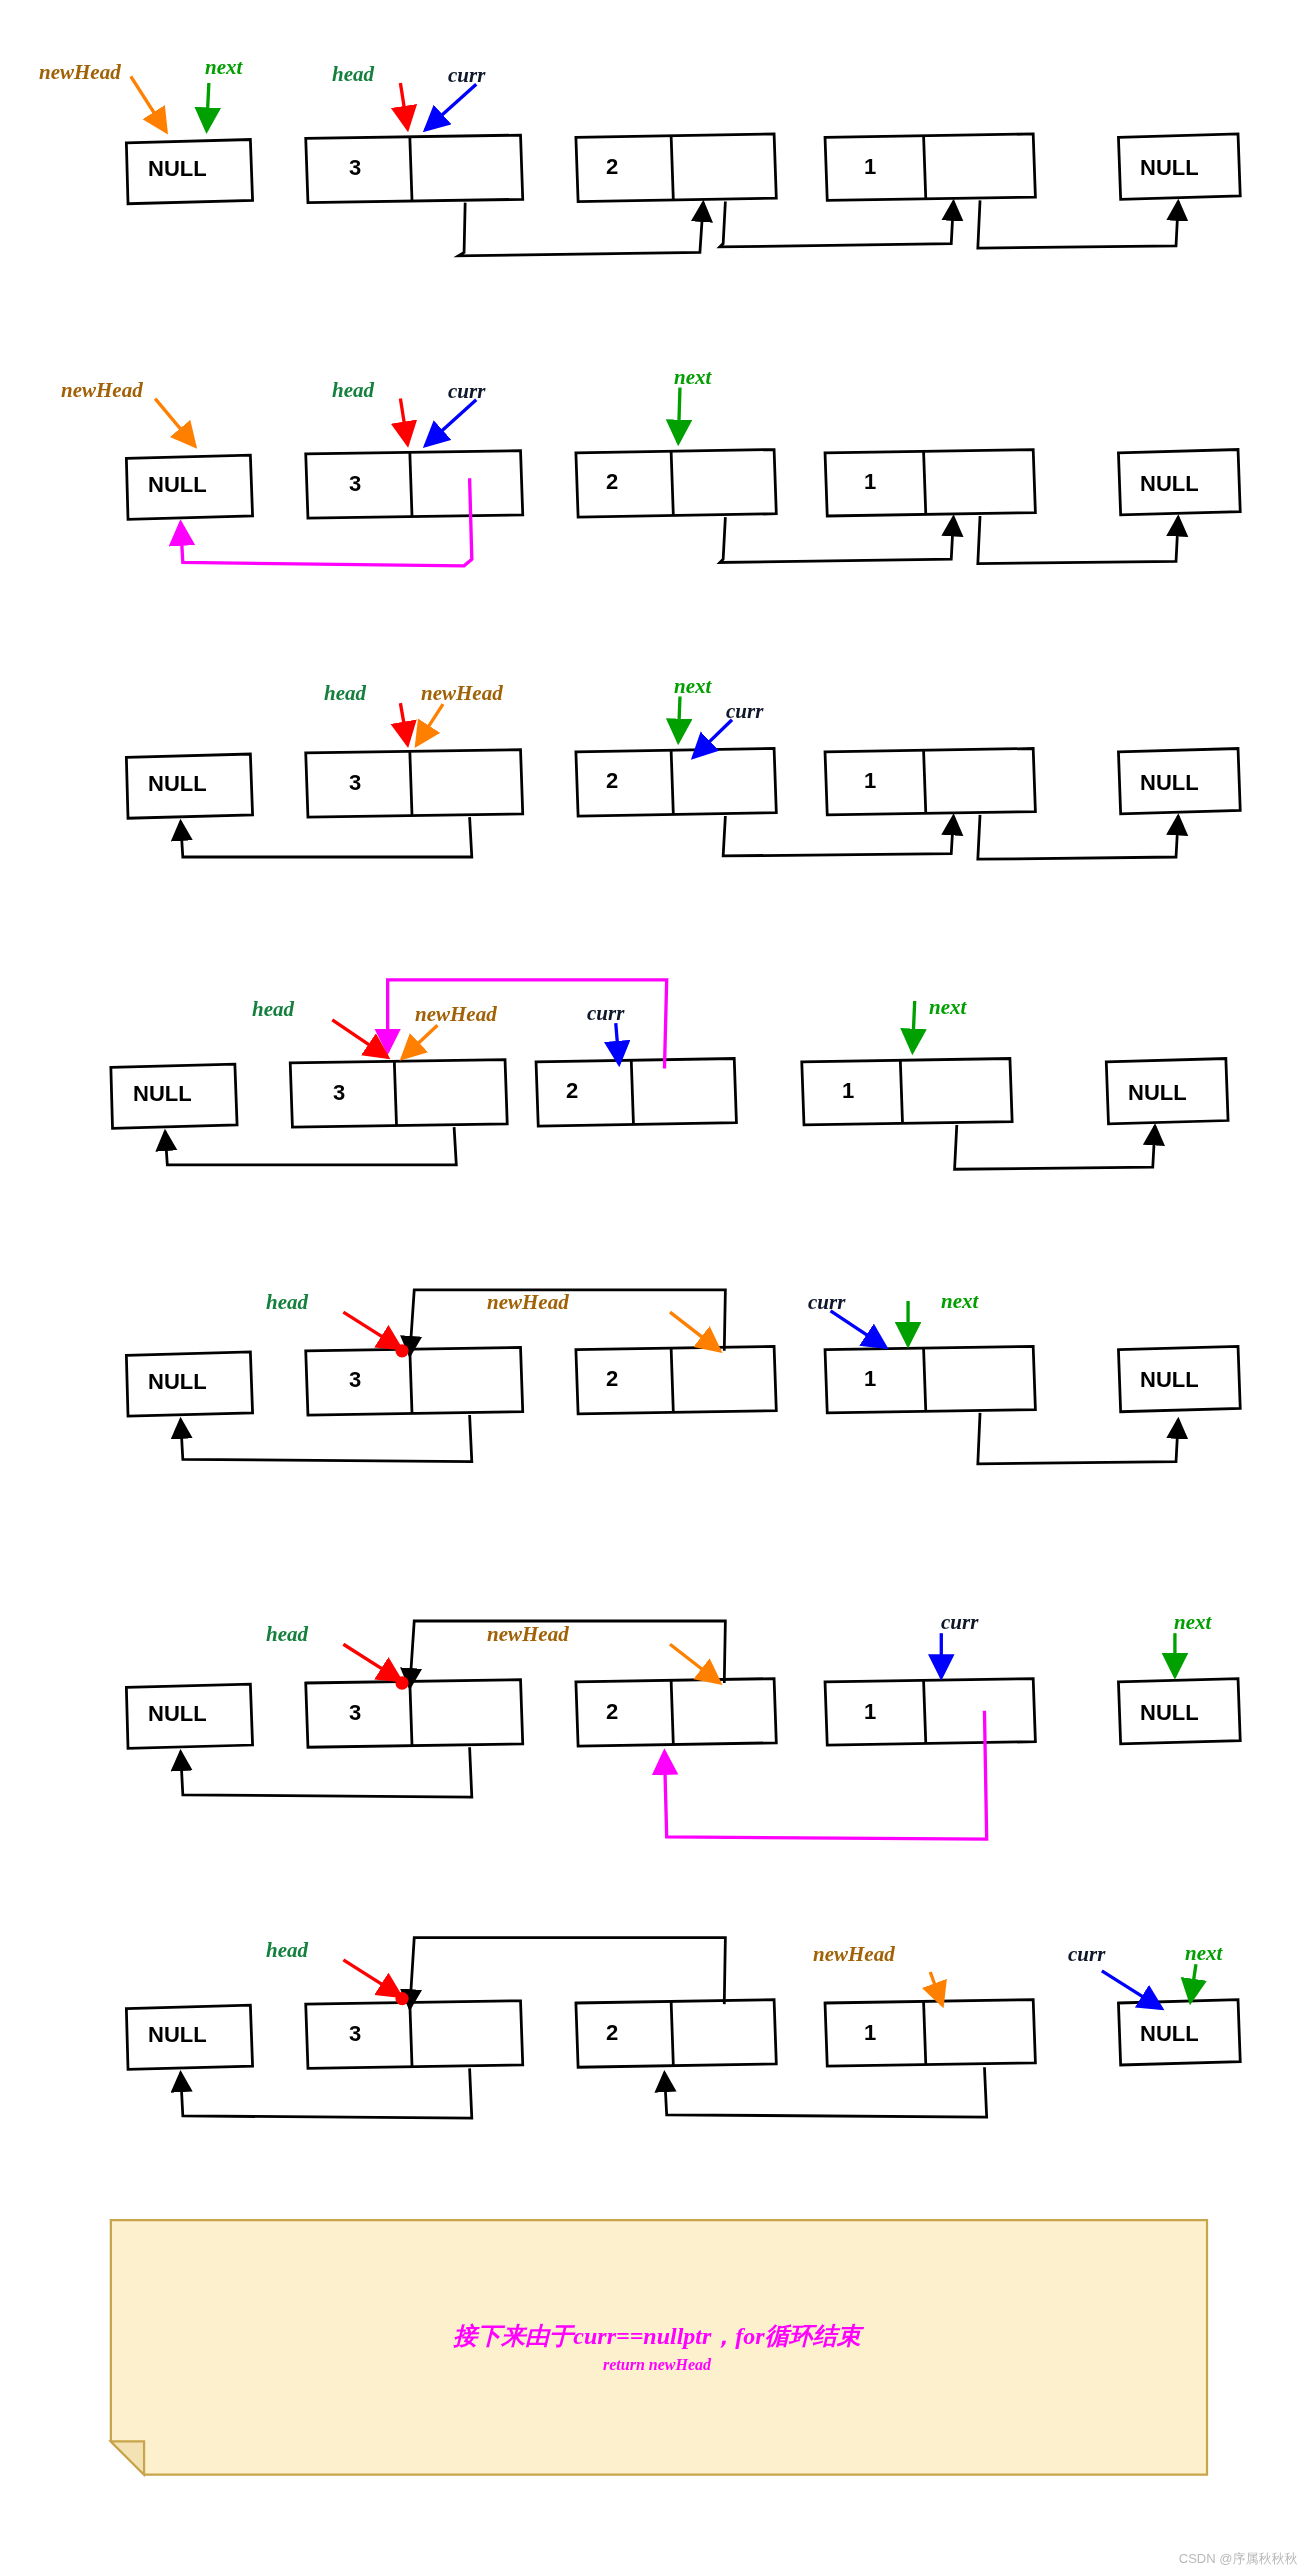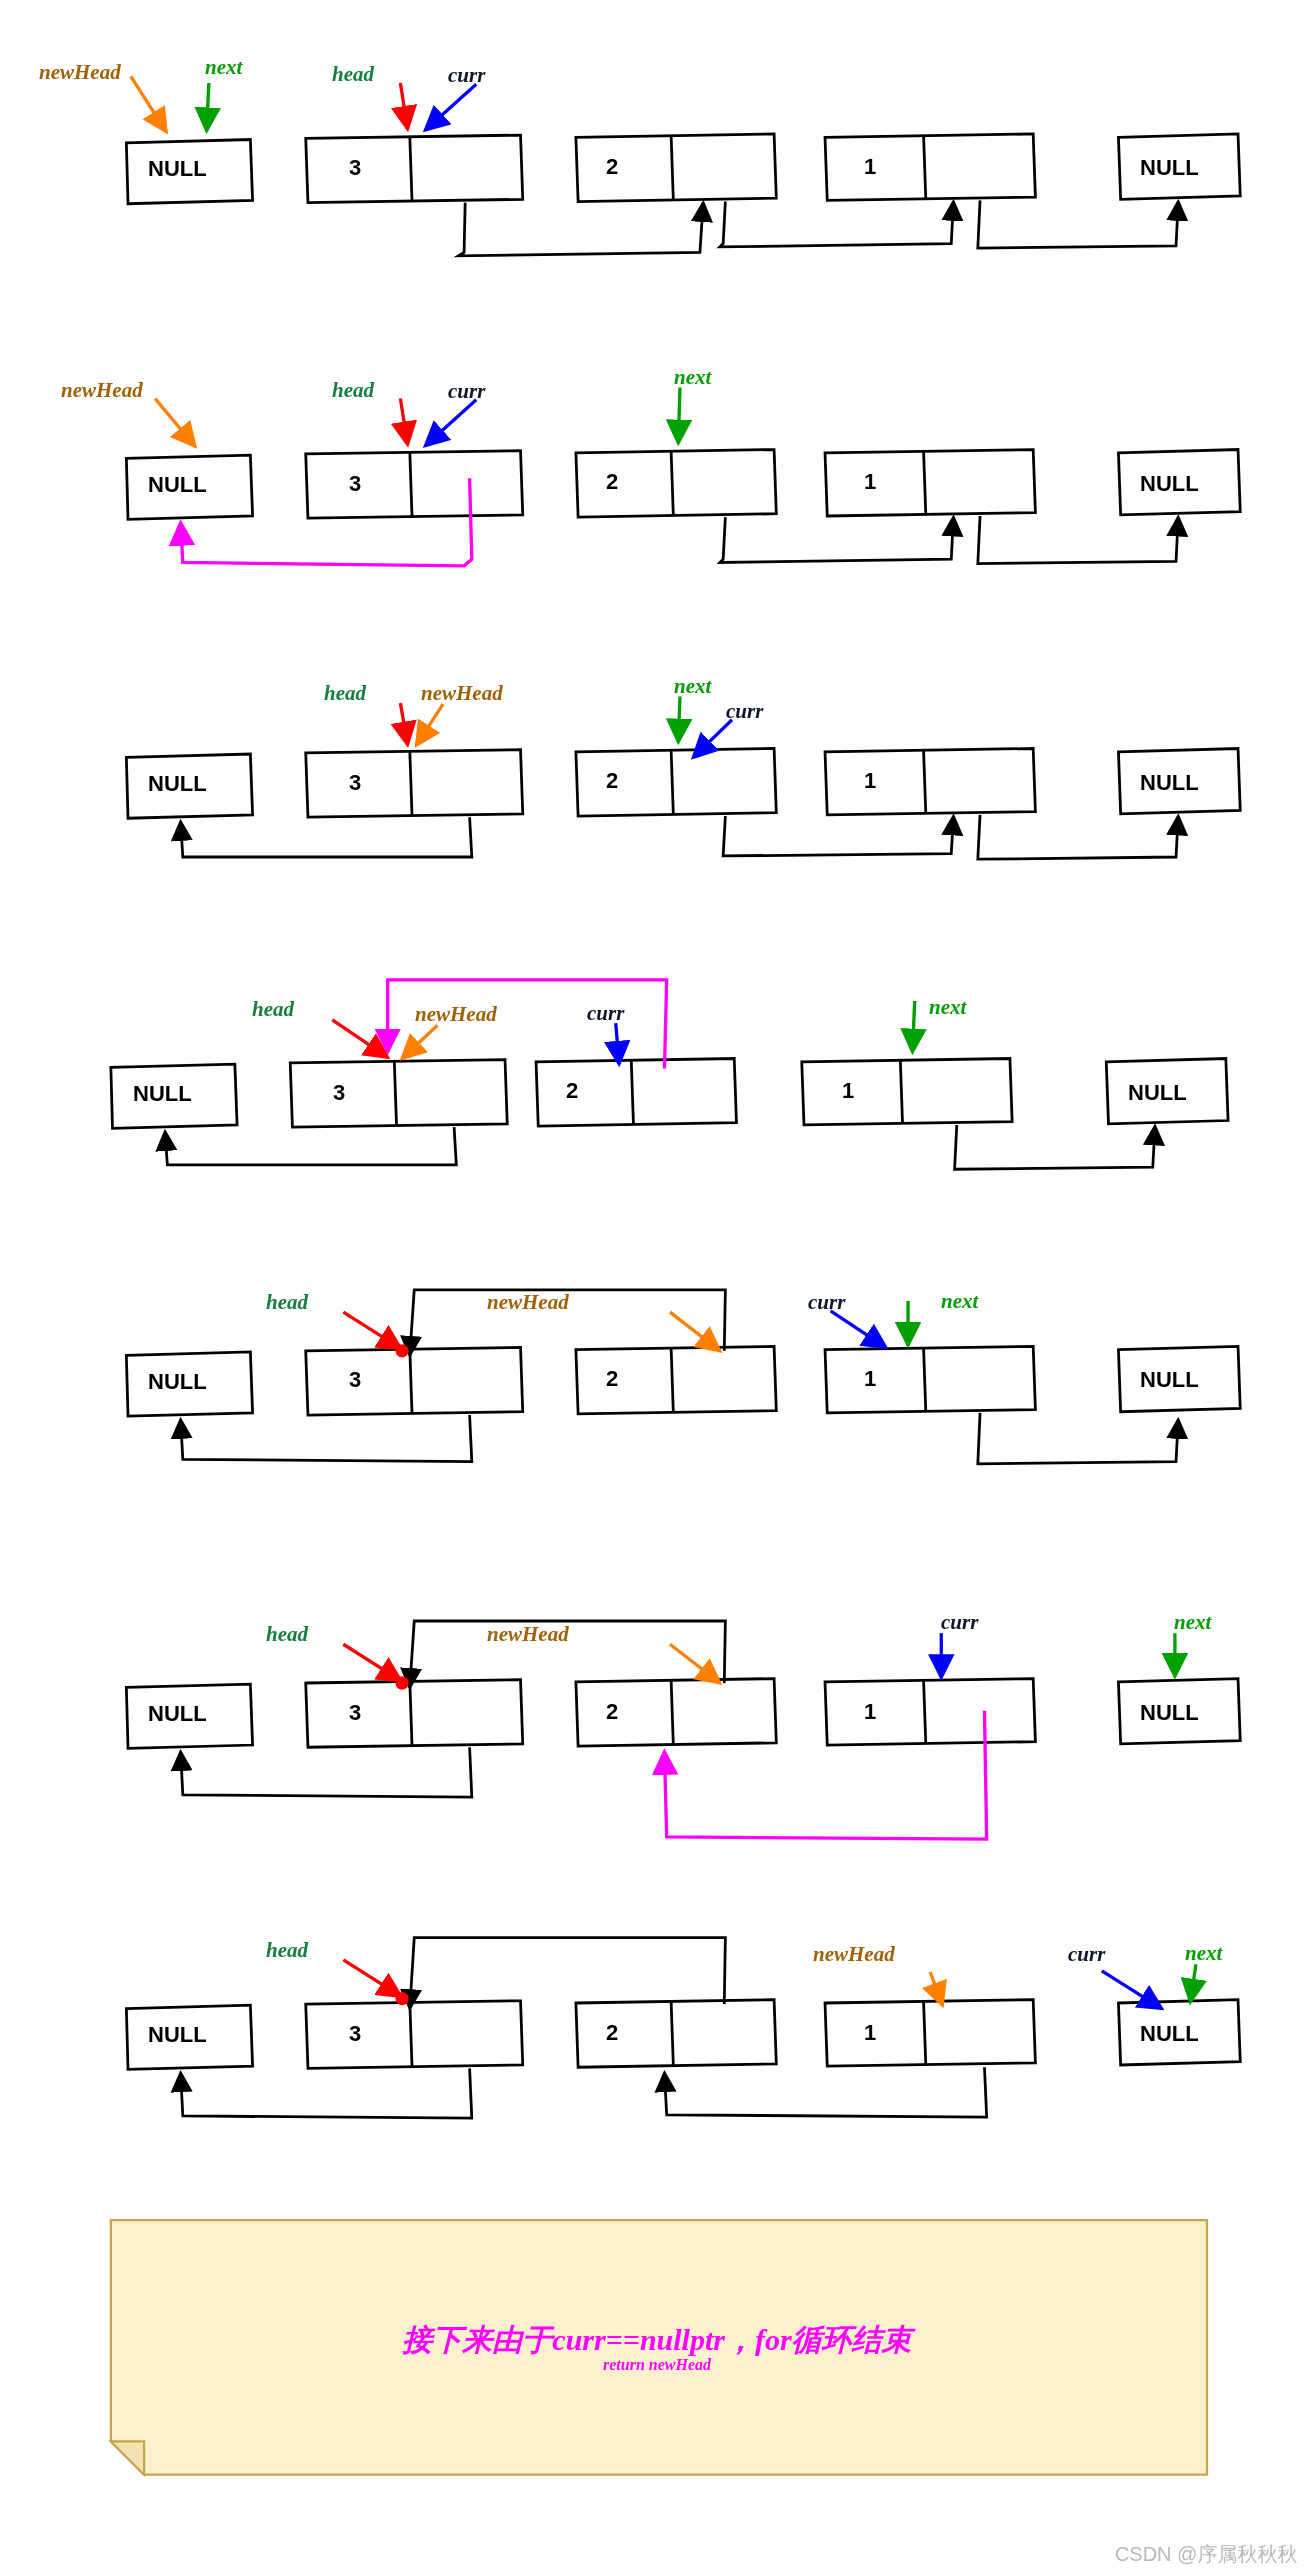--- a/index.html
+++ b/index.html
@@ -22,21 +22,21 @@
     position:absolute;font-family:"Liberation Sans", sans-serif;
     font-weight:bold;color:#000;white-space:nowrap;
   }
   .noteText{
     position:absolute;text-align:center;width:100%;
     color:#ff00ff;font-weight:bold;font-style:italic;
     font-family:"Liberation Serif", serif;
   }
   .watermark{
     position:absolute;right:16.6px;bottom:7.8px;color:#b9b9b9;
-    font-size:20px;font-family:"Liberation Sans", sans-serif;
+    font-size:13px;font-family:"Liberation Sans", sans-serif;
   }
 </style>
 </head>
 <body>
 
 <div class="stage">
 
   <svg class="layer" viewBox="0 0 2373 4653">
     <defs>
       <marker id="ah-black" markerWidth="10" markerHeight="10" refX="7" refY="4" orient="auto">
@@ -300,18 +300,18 @@
   <div class="nodeLabel" style="left:349px;top:2021px;font-size:22px;">3</div>
   <div class="nodeLabel" style="left:606px;top:2020px;font-size:22px;">2</div>
   <div class="nodeLabel" style="left:864px;top:2020px;font-size:22px;">1</div>
   <div class="nodeLabel" style="left:1140px;top:2021px;font-size:22px;">NULL</div>
 
   <div class="lbl lbl-head" style="left:266px;top:1938px;font-size:21px;">head</div>
   <div class="lbl lbl-newHead" style="left:813px;top:1942px;font-size:21px;">newHead</div>
   <div class="lbl lbl-curr" style="left:1068px;top:1942px;font-size:21px;">curr</div>
   <div class="lbl lbl-next" style="left:1185px;top:1941px;font-size:21px;">next</div>
 
-  <div class="noteText" style="left:0;top:2320px;font-size:30px;">接下来由于curr==nullptr，for循环结束</div>
+  <div class="noteText" style="left:0;top:2320px;font-size:24px;">接下来由于curr==nullptr，for循环结束</div>
   <div class="noteText" style="left:0;top:2356px;font-size:16px;">return newHead</div>
 
   <div class="watermark">CSDN @序属秋秋秋</div>
 </div>
 
 
 </body></html>

